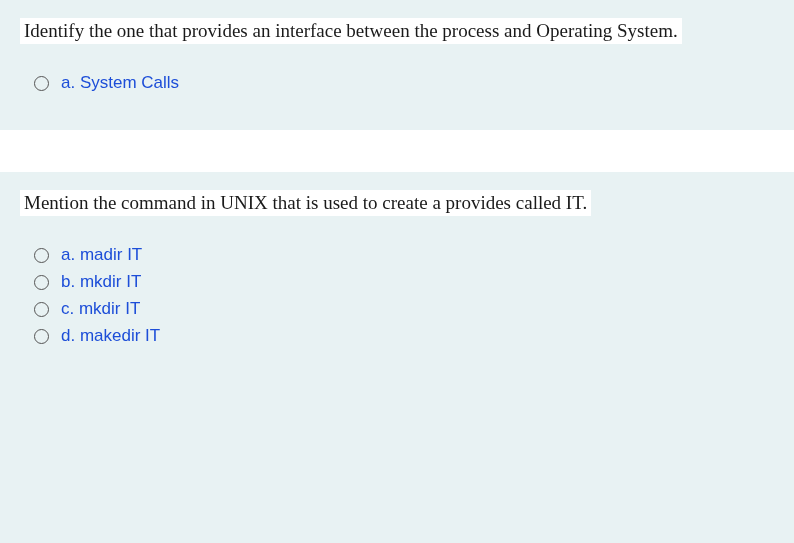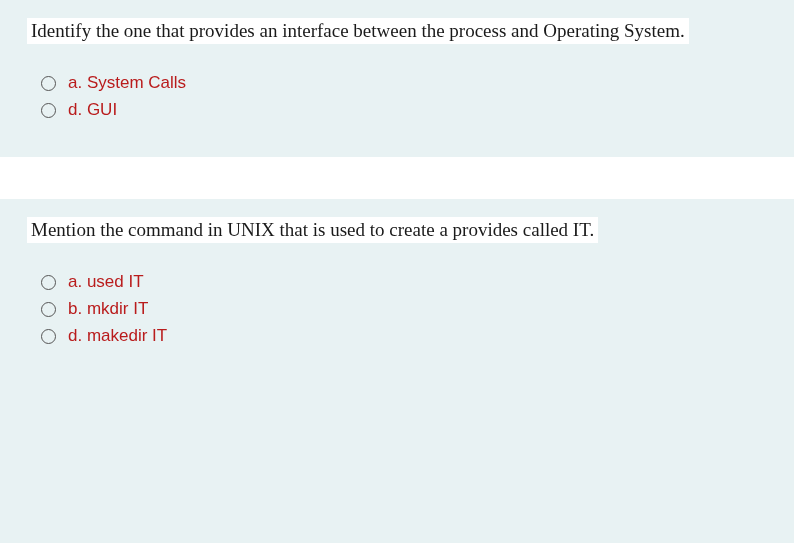--- a/index.html
+++ b/index.html
@@ -5,21 +5,21 @@
   html, body {
     margin: 0;
     padding: 0;
     width: 794px;
     height: 543px;
     font-family: "Segoe UI", Arial, sans-serif;
     background: #e8f2f3;
   }
   .question-block {
     background: #e8f2f3;
-    padding: 18px 20px 30px 27px;
+    padding: 18px 20px 30px 20px;
   }
   .question-text {
     background: #ffffff;
     display: inline-block;
     font-family: Georgia, "Times New Roman", serif;
     font-size: 19px;
     color: #1a1a1a;
     padding: 2px 4px;
     margin-bottom: 22px;
   }
@@ -35,55 +35,55 @@
     width: 15px;
     height: 15px;
     border: 1.5px solid #555;
     border-radius: 50%;
     margin-right: 12px;
     flex-shrink: 0;
     box-sizing: border-box;
   }
   .option-label {
     font-size: 17px;
-    color: #b91c1c;
+    color: #1d4ed8;
   }
   .separator {
     height: 42px;
     background: #ffffff;
   }
 </style>
 </head>
 <body>
 
 <div class="question-block">
   <div class="question-text">Identify the one that provides an interface between the process and Operating System.</div>
   <div class="options">
     <div class="option-row">
       <div class="radio"></div>
       <div class="option-label">a. System Calls</div>
     </div>
-    <div class="option-row">
-      <div class="radio"></div>
-      <div class="option-label">d. GUI</div>
-    </div>
   </div>
 </div>
 
 <div class="separator"></div>
 
 <div class="question-block">
   <div class="question-text">Mention the command in UNIX that is used to create a provides called IT.</div>
   <div class="options">
     <div class="option-row">
       <div class="radio"></div>
-      <div class="option-label">a. used IT</div>
+      <div class="option-label">a. madir IT</div>
     </div>
     <div class="option-row">
       <div class="radio"></div>
       <div class="option-label">b. mkdir IT</div>
+    </div>
+    <div class="option-row">
+      <div class="radio"></div>
+      <div class="option-label">c. mkdir IT</div>
     </div>
     <div class="option-row">
       <div class="radio"></div>
       <div class="option-label">d. makedir IT</div>
     </div>
   </div>
 </div>
 
 </body></html>

